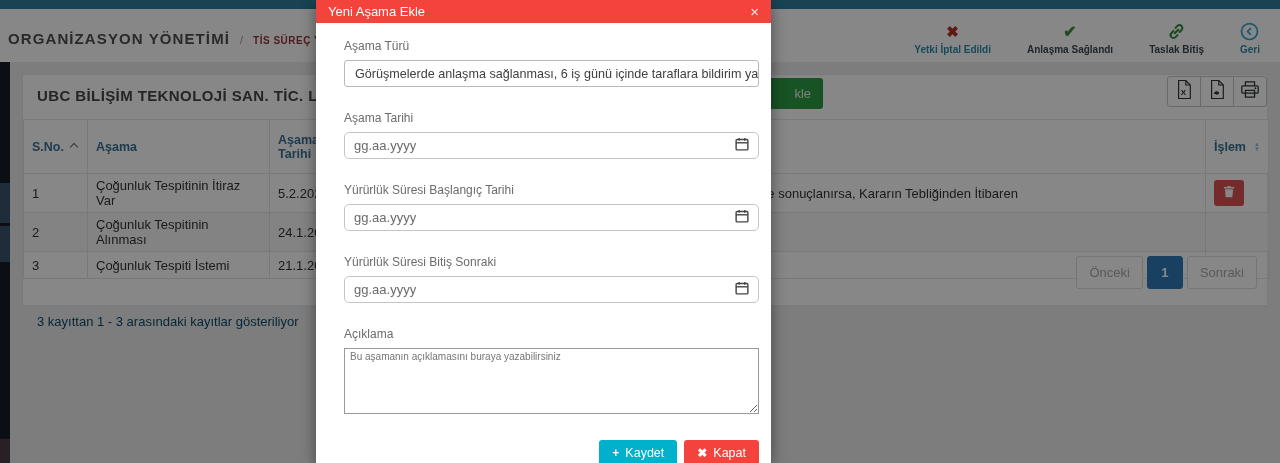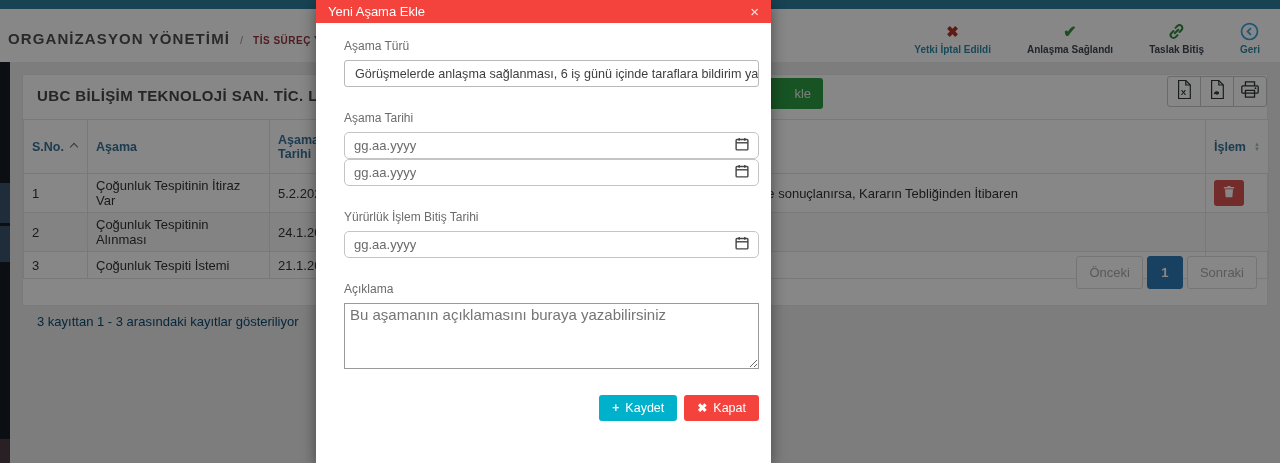--- a/index.html
+++ b/index.html
@@ -79,21 +79,21 @@
   .modal-body { padding:0 12px 0 28px; }
   .fld-label { font-size:12px; color:#6b6b6b; margin:24px 0 7px; }
   .fld-label.first { margin-top:16px; }
   .select-box { height:27px; border:1px solid #b9b9b9; border-radius:3px; background:#fff;
                 display:flex; align-items:center; justify-content:space-between; padding:0 10px;
                 font-size:12.6px; color:#3f3f3f; cursor:pointer; white-space:nowrap; overflow:hidden; }
   .date-box { height:27px; border:1px solid #c4c4c4; border-radius:5px; background:#fff;
               display:flex; align-items:center; justify-content:space-between; padding:0 9px;
               font-size:13px; color:#6a6a6a; cursor:text; }
   .ta { width:100%; height:66px; border:1px solid #9a9a9a; font-family:"Liberation Sans",sans-serif;
-        font-size:15px; padding:2px 5px; color:#333; resize:both; }
+        font-size:10px; padding:2px 5px; color:#333; resize:both; }
   .ta::placeholder { color:#757575; opacity:1; }
   .modal-buttons { display:flex; justify-content:flex-end; gap:7px; margin-top:22px; }
   .btn { border:none; border-radius:3px; color:#fff; font-size:12.5px; padding:6px 13px;
          display:flex; align-items:center; gap:6px; cursor:pointer; font-family:inherit; }
   .btn-save { background:#00b1cb; }
   .btn-kapat { background:#f4433c; }
   .btn .bico { font-weight:bold; font-size:12px; line-height:1; }
 </style>
 </head>
 <body>
@@ -283,35 +283,36 @@
             <g fill="none" stroke="#444" stroke-width="1.5">
               <rect x="1.2" y="2.6" width="12.6" height="11.2" rx="1"></rect>
               <line x1="1.2" y1="6.2" x2="13.8" y2="6.2"></line>
               <line x1="4.5" y1="1" x2="4.5" y2="4"></line>
               <line x1="10.5" y1="1" x2="10.5" y2="4"></line>
             </g>
           </svg>
       </span>
     </div>
 
+    <div class="fld-label">Yürürlük Süresi Başlangıç Tarihi</div>
     <div class="date-box">
       <span>gg.aa.yyyy</span>
       <span>
         <svg width="14" height="14" viewBox="0 0 15 15">
             <g fill="none" stroke="#444" stroke-width="1.5">
               <rect x="1.2" y="2.6" width="12.6" height="11.2" rx="1"></rect>
               <line x1="1.2" y1="6.2" x2="13.8" y2="6.2"></line>
               <line x1="4.5" y1="1" x2="4.5" y2="4"></line>
               <line x1="10.5" y1="1" x2="10.5" y2="4"></line>
             </g>
           </svg>
       </span>
     </div>
 
-    <div class="fld-label">Yürürlük İşlem Bitiş Tarihi</div>
+    <div class="fld-label">Yürürlük Süresi Bitiş Sonraki</div>
     <div class="date-box">
       <span>gg.aa.yyyy</span>
       <span>
         <svg width="14" height="14" viewBox="0 0 15 15">
             <g fill="none" stroke="#444" stroke-width="1.5">
               <rect x="1.2" y="2.6" width="12.6" height="11.2" rx="1"></rect>
               <line x1="1.2" y1="6.2" x2="13.8" y2="6.2"></line>
               <line x1="4.5" y1="1" x2="4.5" y2="4"></line>
               <line x1="10.5" y1="1" x2="10.5" y2="4"></line>
             </g>

